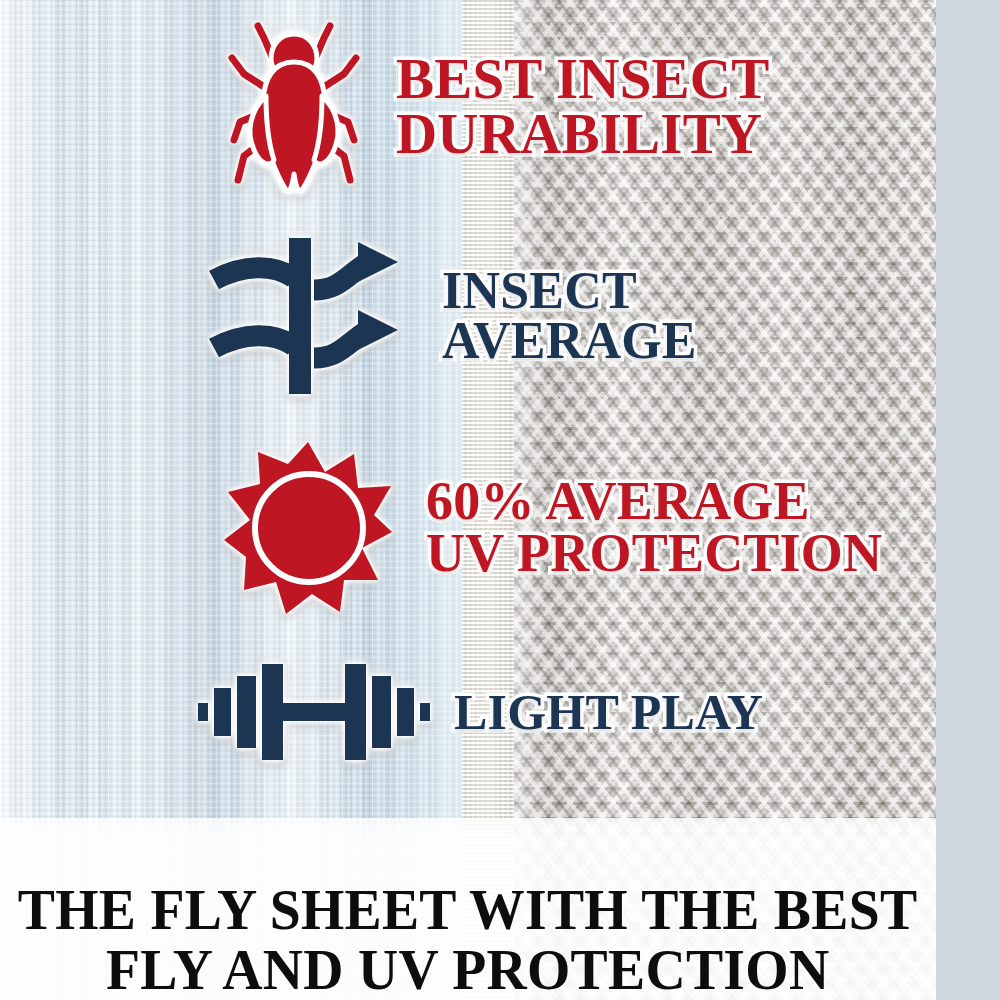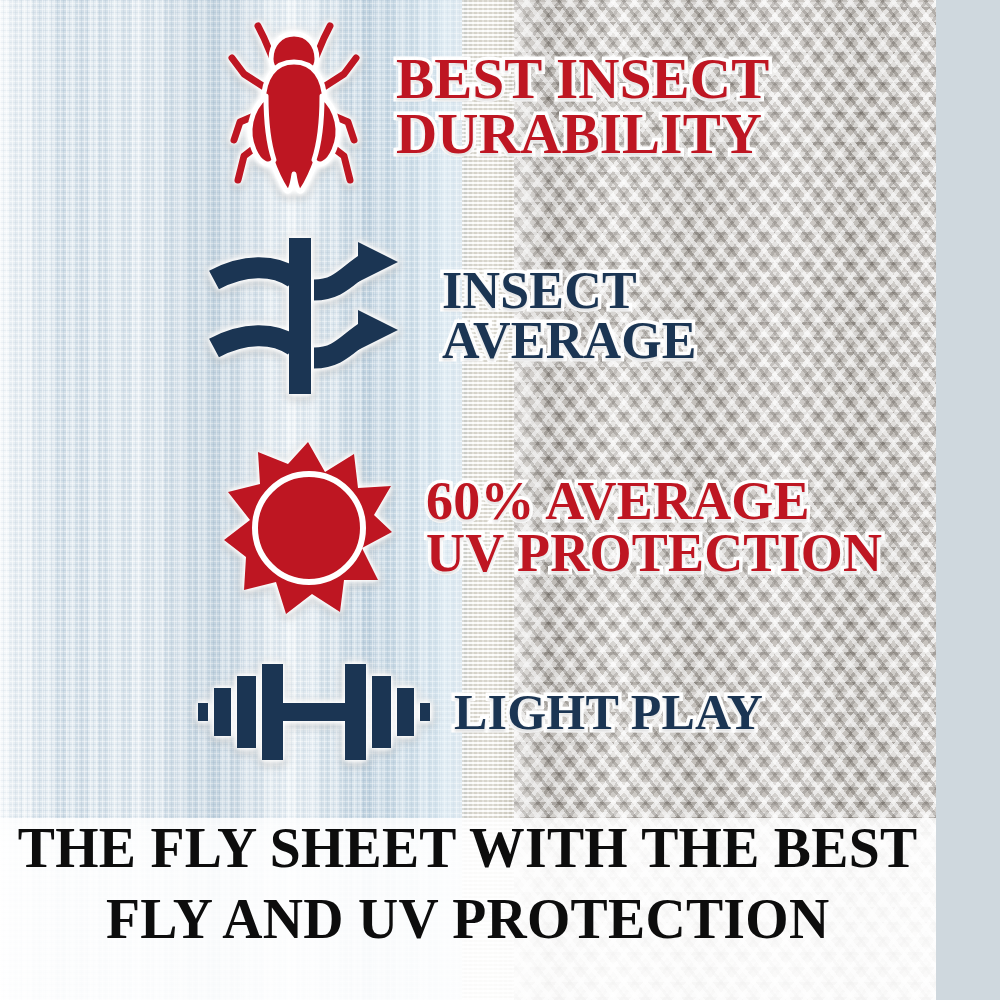--- a/index.html
+++ b/index.html
@@ -144,22 +144,22 @@
   }
 
   
   #caption-band{
     position:absolute;left:0;right:0;bottom:0;height:182px;
     background:linear-gradient(180deg,
         rgba(255,255,255,.82) 0%,
         rgba(255,255,255,.90) 10%,
         rgba(255,255,255,.90) 100%);
     display:flex;flex-direction:column;
-    align-items:center;justify-content:flex-start;
-    gap:11px;
+    align-items:center;justify-content:flex-end;
+    gap:1px;
   }
   .caption-line{
     color:#0d0d0d;
     font-weight:700;
     font-size:58px;
     line-height:1.03;
     letter-spacing:.3px;
     white-space:nowrap;
     transform:scaleX(.96);
   }

